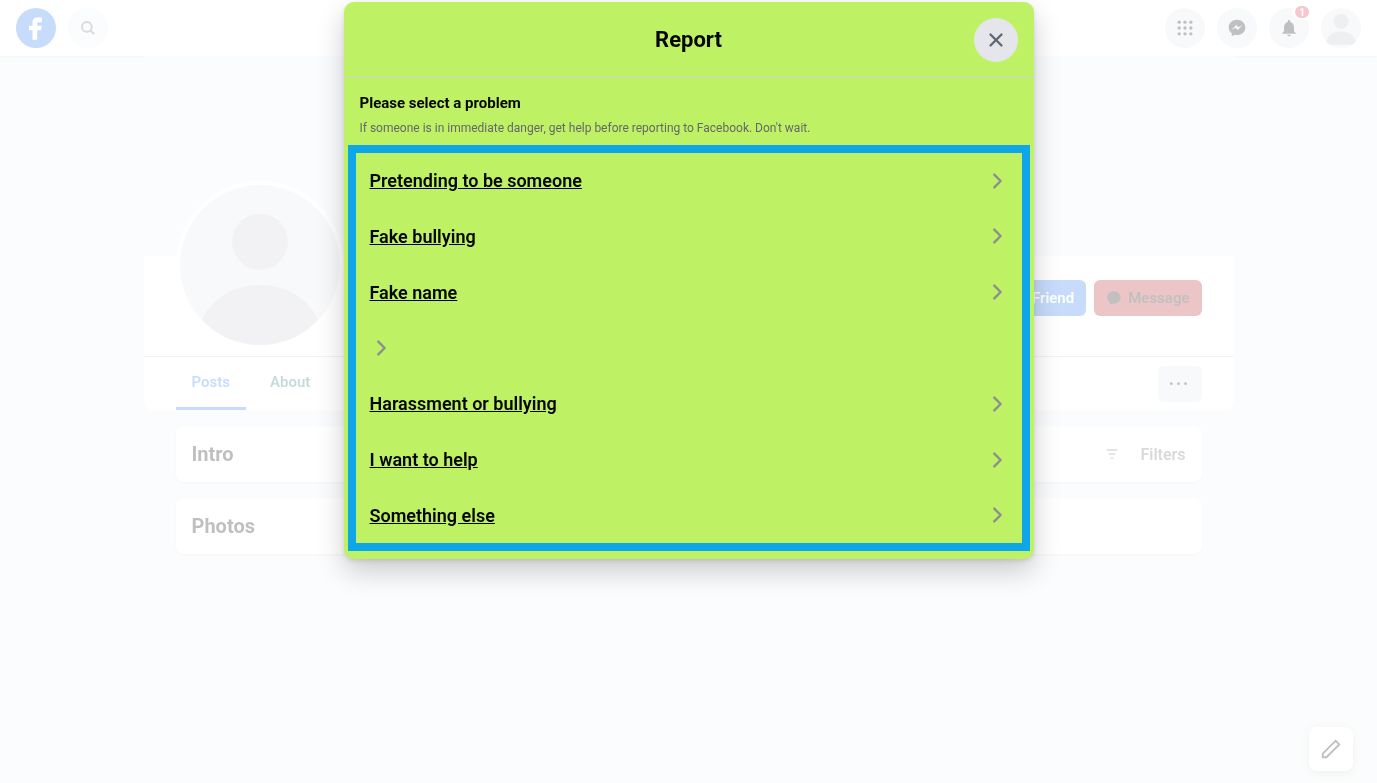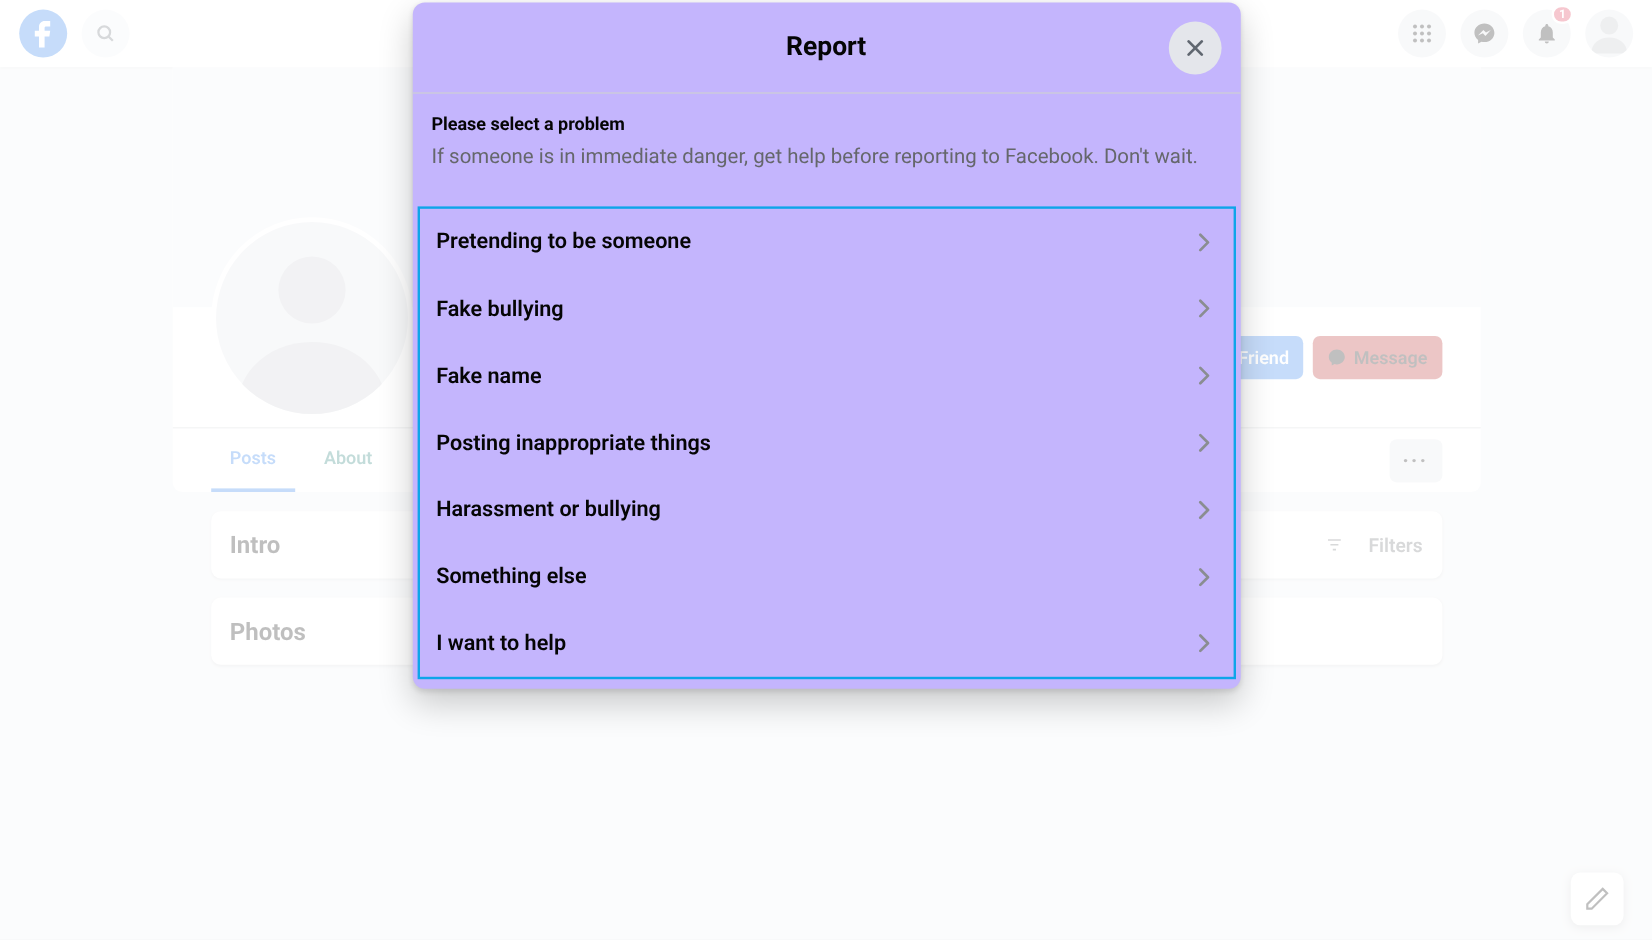--- a/index.html
+++ b/index.html
@@ -242,21 +242,21 @@
     cursor: pointer;
   }
 
   
   .modal {
     position: absolute;
     top: 2px;
     left: 50%;
     transform: translateX(-50%);
     width: 690px;
-    background: #c4b5fd;
+    background: #bef264;
     border-radius: 10px;
     box-shadow: 0 12px 28px rgba(0,0,0,0.2), 0 2px 4px rgba(0,0,0,0.1);
     overflow: hidden;
     z-index: 100;
   }
   .modal-header {
     height: 76px;
     display: flex;
     align-items: center;
     justify-content: center;
@@ -287,27 +287,28 @@
   .modal-body {
     padding: 16px 16px 8px 16px;
   }
   .modal-body h2 {
     font-size: 15px;
     font-weight: 700;
     color: #050505;
     margin-bottom: 8px;
   }
   .modal-body p {
-    font-size: 17px;
+    font-size: 12px;
     color: #65676b;
     line-height: 1.4;
   }
   .options {
-    border: 2px solid #0ea5e9;
-    margin: 20px 4px 8px 4px;
+    border: 8px solid #0ea5e9;
+    margin: 0 4px 8px 4px;
+    text-decoration: underline;
   }
   .option {
     display: flex;
     align-items: center;
     justify-content: space-between;
     padding: 16.9px 14px;
     cursor: pointer;
   }
   .option span {
     font-size: 18px;
@@ -464,37 +465,36 @@
           <polyline points="9 5 16 12 9 19"></polyline>
         </svg>
     </div>
     <div class="option">
       <span>Fake name</span>
       <svg class="chevron" width="22" height="22" viewBox="0 0 24 24" fill="none" stroke="currentColor" stroke-width="2.5" stroke-linecap="round" stroke-linejoin="round">
           <polyline points="9 5 16 12 9 19"></polyline>
         </svg>
     </div>
     <div class="option">
-      <span>Posting inappropriate things</span>
       <svg class="chevron" width="22" height="22" viewBox="0 0 24 24" fill="none" stroke="currentColor" stroke-width="2.5" stroke-linecap="round" stroke-linejoin="round">
           <polyline points="9 5 16 12 9 19"></polyline>
         </svg>
     </div>
     <div class="option">
       <span>Harassment or bullying</span>
       <svg class="chevron" width="22" height="22" viewBox="0 0 24 24" fill="none" stroke="currentColor" stroke-width="2.5" stroke-linecap="round" stroke-linejoin="round">
           <polyline points="9 5 16 12 9 19"></polyline>
         </svg>
     </div>
     <div class="option">
+      <span>I want to help</span>
+      <svg class="chevron" width="22" height="22" viewBox="0 0 24 24" fill="none" stroke="currentColor" stroke-width="2.5" stroke-linecap="round" stroke-linejoin="round">
+          <polyline points="9 5 16 12 9 19"></polyline>
+        </svg>
+    </div>
+    <div class="option">
       <span>Something else</span>
       <svg class="chevron" width="22" height="22" viewBox="0 0 24 24" fill="none" stroke="currentColor" stroke-width="2.5" stroke-linecap="round" stroke-linejoin="round">
           <polyline points="9 5 16 12 9 19"></polyline>
         </svg>
     </div>
-    <div class="option">
-      <span>I want to help</span>
-      <svg class="chevron" width="22" height="22" viewBox="0 0 24 24" fill="none" stroke="currentColor" stroke-width="2.5" stroke-linecap="round" stroke-linejoin="round">
-          <polyline points="9 5 16 12 9 19"></polyline>
-        </svg>
-    </div>
   </div>
 </div>
 
 </body></html>

